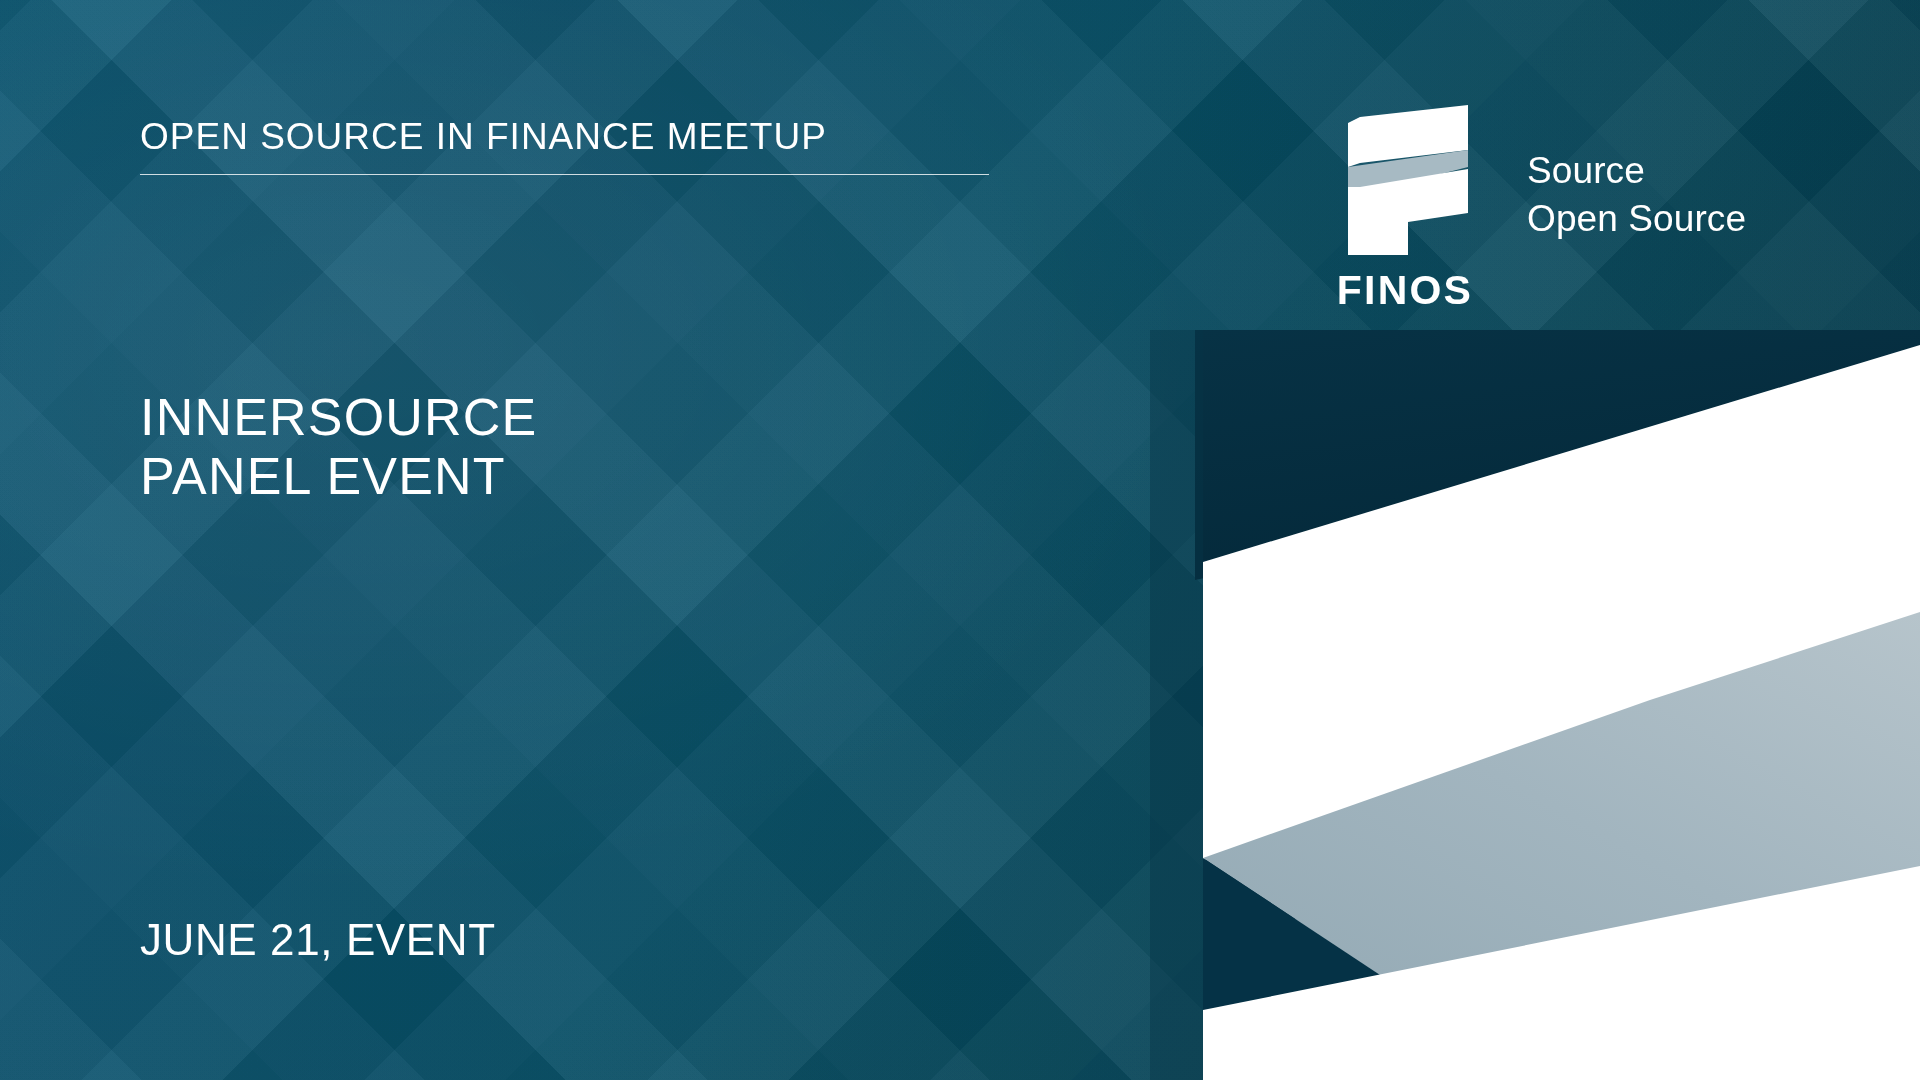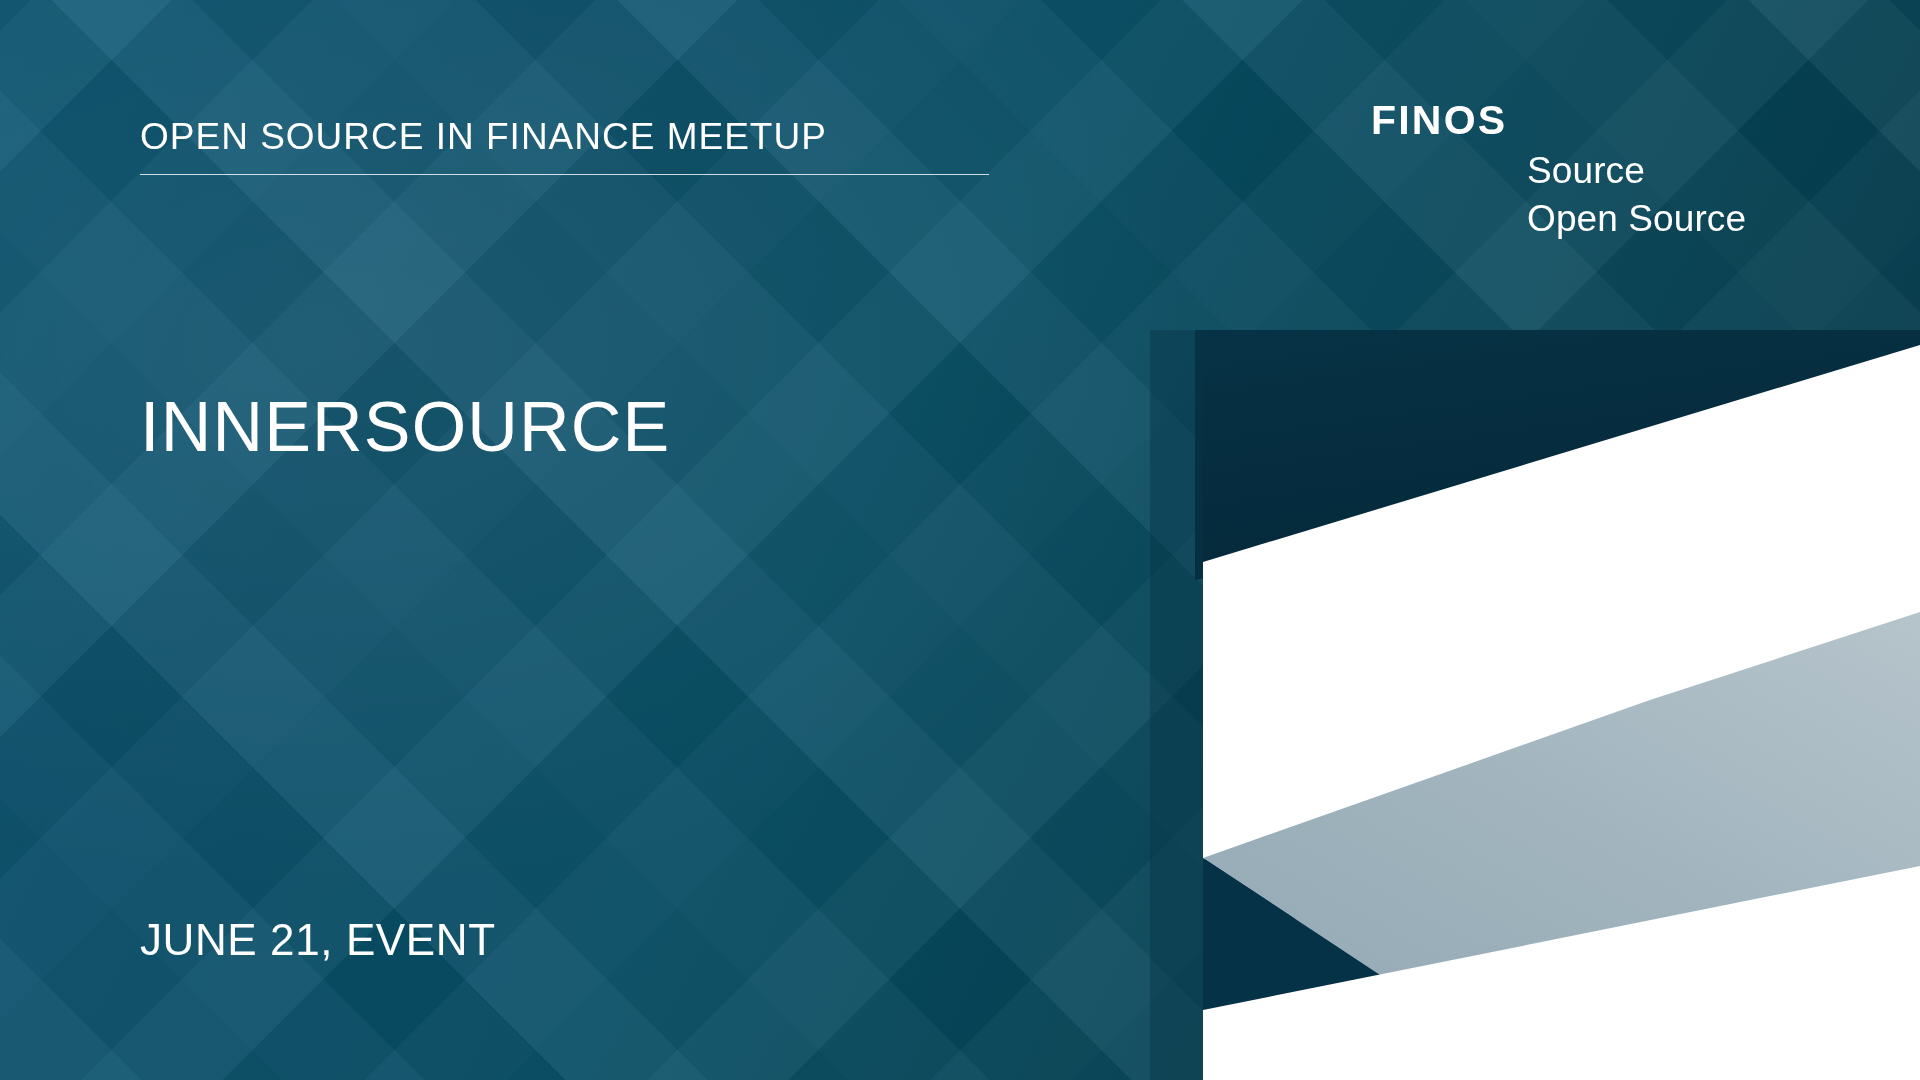--- a/index.html
+++ b/index.html
@@ -51,35 +51,35 @@
   .kicker{
     color:#ffffff;font-size:37px;letter-spacing:1.0px;
     font-weight:400;line-height:1;white-space:nowrap;
   }
   .kicker-rule{
     margin-top:19px;height:1px;width:849px;background:rgba(255,255,255,0.80);
   }
 
   
   .logo{position:absolute;left:1330px;top:95px;display:flex;align-items:flex-start;}
-  .logo-mark{width:150px;display:flex;flex-direction:row;align-items:flex-start;gap:41px;}
+  .logo-mark{width:150px;display:flex;flex-direction:column;align-items:center;}
   .logo-word{
     color:#fff;font-weight:700;font-size:41px;letter-spacing:2.2px;
     margin-top:5px;line-height:1;
   }
   .logo-lines{
     margin-left:47px;margin-top:52px;
     color:#fff;font-size:37px;line-height:1.29;font-weight:400;letter-spacing:0.1px;
     white-space:nowrap;
   }
 
   
   .title{
     position:absolute;left:140px;top:388px;
-    color:#ffffff;font-size:70px;font-weight:300;line-height:1.14;
+    color:#ffffff;font-size:52px;font-weight:300;line-height:1.14;
     letter-spacing:1.2px;text-transform:uppercase;
   }
   .title div{white-space:nowrap;}
 
   
   .dateline{
     position:absolute;left:140px;top:915px;
     color:#ffffff;font-size:44px;font-weight:400;letter-spacing:0.6px;
     white-space:nowrap;
   }
@@ -166,17 +166,18 @@
       <div class="logo-word">FINOS</div>
     </div>
     <div class="logo-lines">
       <div>Source</div>
       <div>Open Source</div>
     </div>
   </div>
 
   <div class="title">
     <div>INNERSOURCE</div>
+    <div>PANEL EVENT</div>
   </div>
 
   <div class="dateline">JUNE 21, EVENT</div>
 
 </div>
 
 </body></html>

